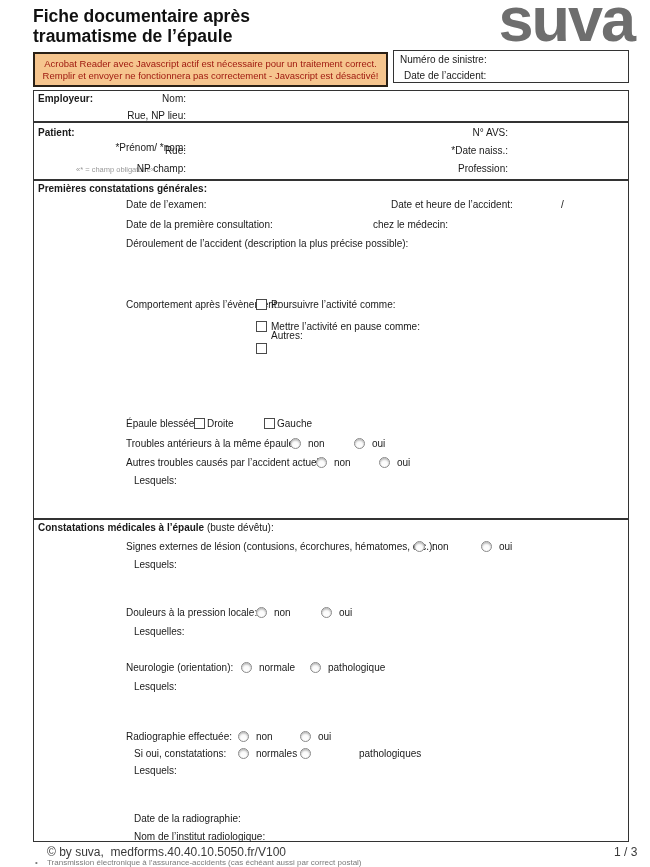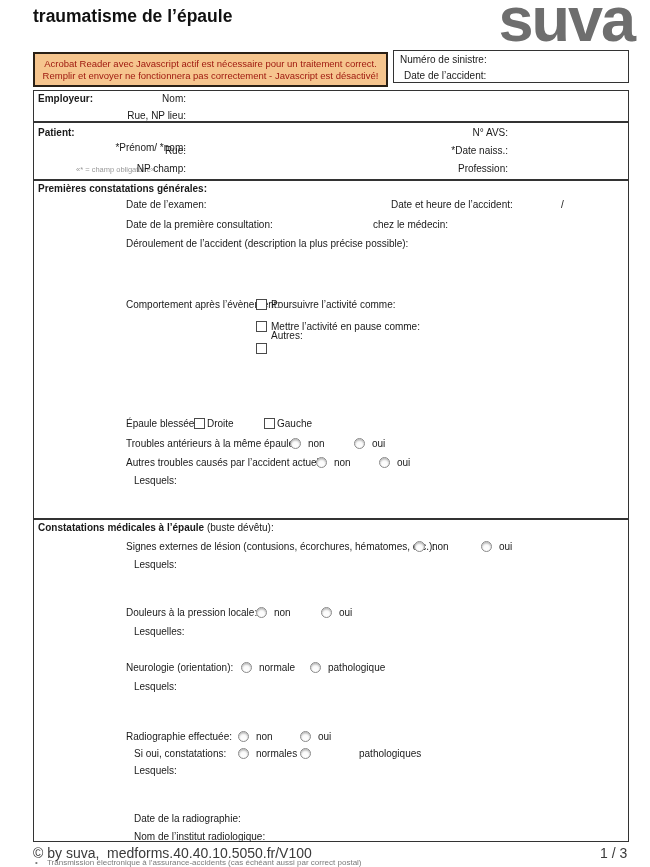--- a/index.html
+++ b/index.html
@@ -18,27 +18,28 @@
   .warnbox{position:absolute;left:33px;top:52px;width:351px;height:27px;background:#f6c58e;
            border:2px solid #2a2016;text-align:center;padding-top:4px;}
   .warnbox div{font-size:9.5px;line-height:11.5px;color:#9c150c;}
   .claimbox{position:absolute;left:393px;top:50px;width:234px;height:31px;border:1px solid #333;}
   .claimbox .lbl{position:absolute;}
   .mainbox{position:absolute;left:33px;top:90px;width:594px;height:750px;border:1px solid #333;}
   .divider{position:absolute;left:0;width:100%;height:2px;background:#333;}
   .cb{position:absolute;width:9px;height:9px;border:1px solid #4a4a4a;background:#fff;}
   .rb{position:absolute;width:9px;height:9px;border:1px solid #8a8a8a;border-radius:50%;background:#fdfdfd;
       box-shadow:inset 0 1.5px 2px rgba(0,0,0,0.28);}
-  .footer-line{position:absolute;font-size:14px;color:#3a3a3a;white-space:pre;}
+  .footer-line{position:absolute;font-size:12px;color:#3a3a3a;white-space:pre;margin-left:14px;}
   .footer-note{position:absolute;font-size:8px;color:#7a7a7a;white-space:pre;}
 </style>
 </head>
 <body>
 
 <div class="page-title">
+  <div>Fiche documentaire après</div>
   <div>traumatisme de l’épaule</div>
 </div>
 <div class="logo">suva</div>
 
 <div class="warnbox">
   <div>Acrobat Reader avec Javascript actif est nécessaire pour un traitement correct.</div>
   <div>Remplir et envoyer ne fonctionnera pas correctement - Javascript est désactivé!</div>
 </div>
 
 <div class="claimbox">

